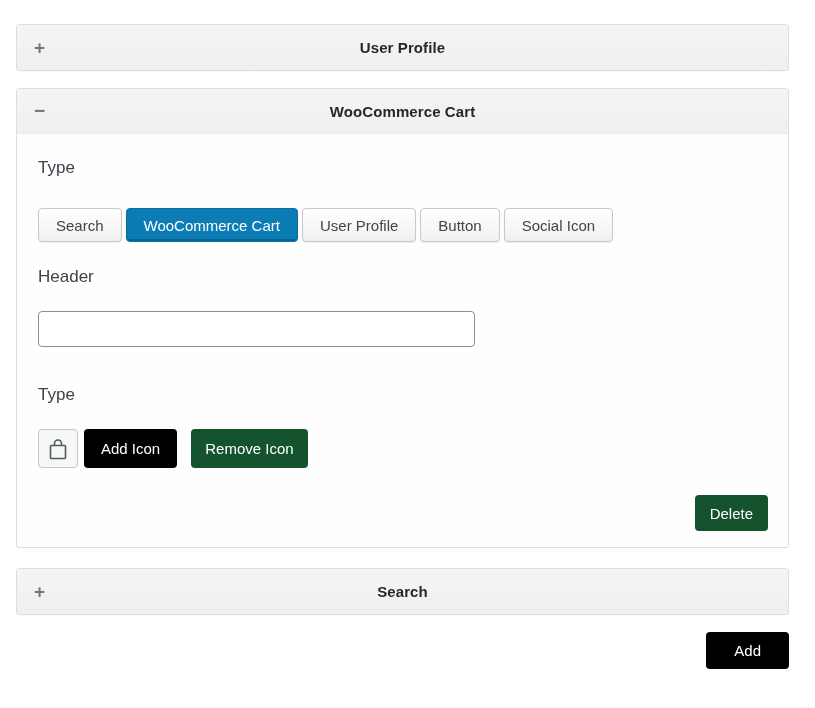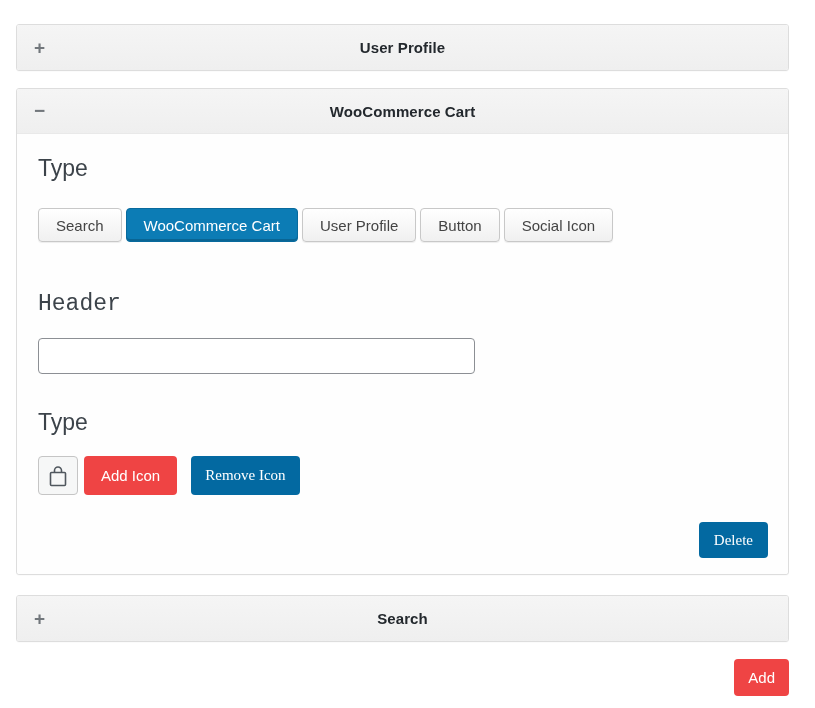--- a/index.html
+++ b/index.html
@@ -49,21 +49,21 @@
   .panel-title {
     font-weight: bold;
     font-size: 15px;
     color: #23282d;
     letter-spacing: 0.1px;
   }
 
   .panel-body { padding: 24px 20px 16px 21px; background: #fefefe; border-radius: 0 0 3px 3px; }
 
   .field-label {
-    font-size: 23px;
+    font-size: 17px;
     color: #3c434a;
     line-height: 20px;
   }
 
   
   .type-group { margin-top: 30px; display: flex; }
   .type-btn {
     margin-right: 4px;
     padding: 0 17px;
     height: 34px;
@@ -76,21 +76,21 @@
     font-family: inherit;
     cursor: pointer;
   }
   .type-btn.selected {
     background: #0c7cb5;
     border-color: #086a9d;
     color: #ffffff;
     box-shadow: inset 0 -2px 0 rgba(0,0,0,0.18);
   }
 
-  .header-label { margin-top: 52px; font-family: Liberation Mono, monospace; }
+  .header-label { margin-top: 25px; }
   .text-input {
     margin-top: 24px;
     width: 437px;
     height: 36px;
     border: 1px solid #8c8f94;
     border-radius: 4px;
     padding: 0 10px;
     font-size: 15px;
     font-family: inherit;
     display: block;
@@ -119,30 +119,30 @@
     border: none;
     border-radius: 4px;
     color: #ffffff;
     font-size: 15px;
     font-family: inherit;
     cursor: pointer;
     display: inline-flex;
     align-items: center;
     justify-content: center;
   }
-  .btn-primary { background: #ef4444; }
-  .btn-danger  { background: #0369a1; font-family: Liberation Serif, serif; }
+  .btn-primary { background: #000000; }
+  .btn-danger  { background: #14532d; }
   .add-icon-btn { height: 39px; padding: 0 17px; margin-right: 14px; }
   .remove-icon-btn { height: 39px; padding: 0 14px; }
 
   .delete-row { margin-top: 27px; display: flex; justify-content: flex-end; }
   .delete-btn { height: 36px; padding: 12px 15px; text-align: center; }
 
   .footer-row { display: flex; justify-content: flex-end; margin-top: 17px; }
-  .add-btn { height: 37px; padding: 0 14px; }
+  .add-btn { height: 37px; padding: 0 28px; }
 </style>
 </head>
 <body>
 
 <div class="wrap">
 
   <div class="panel">
     <div class="panel-header">
       <span class="toggle-glyph">+</span>
       <span class="panel-title">User Profile</span>

